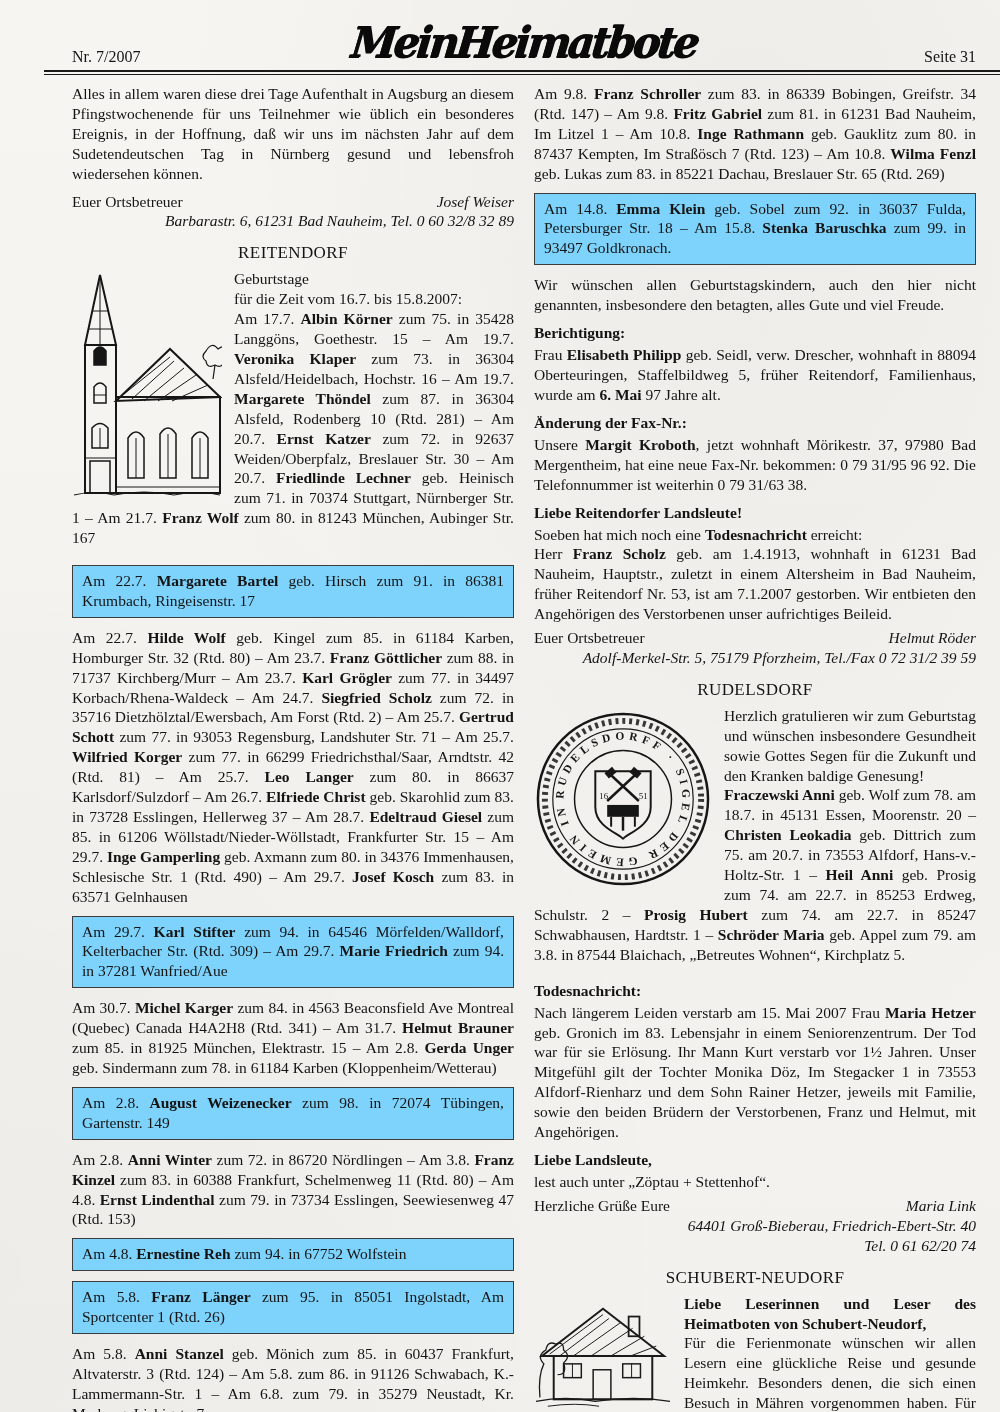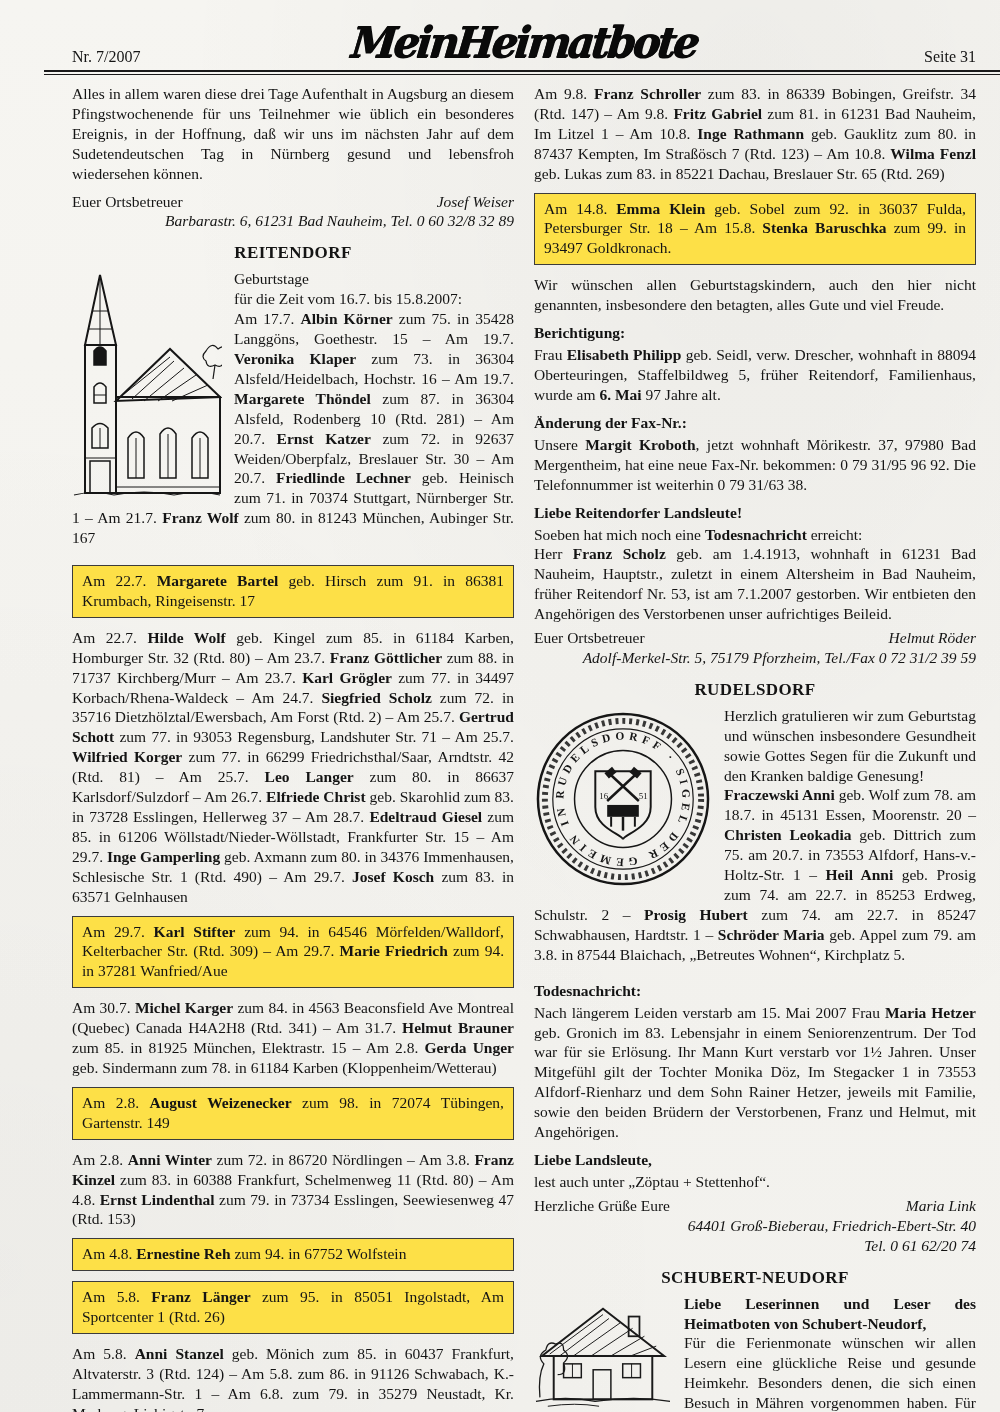--- a/index.html
+++ b/index.html
@@ -32,25 +32,25 @@
   .rule{
     position:absolute;left:20px;right:20px;top:70px;height:2px;
     border-top:2px solid #1a1a1a;border-bottom:1px solid #1a1a1a;
   }
   
   .cols{display:flex;gap:20px;padding:6px 48px 0 48px;}
   .col{width:442px;font-size:15.5px;line-height:19.9px;text-align:justify;}
   p{margin:0 0 8px 0;}
   p.tight{margin:0 0 4px 0;}
   .box{
-    background:#fde047;border:1px solid #3c3c3c;
+    background:#7dd3fc;border:1px solid #3c3c3c;
     padding:5px 9px 6px 9px;margin:9px 0 10px 0;
   }
   h2{
-    font-size:17px;line-height:20px;text-align:center;font-weight:bold;
+    font-size:17px;line-height:20px;text-align:center;font-weight:normal;
     margin:12px 0 6px 0;letter-spacing:.4px;
   }
   h3{font-size:15.5px;line-height:20px;margin:8px 0 2px 0;text-align:left;}
   .sig{display:flex;justify-content:space-between;margin:0;gap:12px;}
   .sig .nm{font-style:italic;}
   .addr{text-align:right;font-style:italic;margin:0 0 6px 0;}
   .addr2{text-align:right;font-style:italic;margin:0;}
   .floatimg{float:left;margin:4px 12px 2px 0;}
   .clearfix::after{content:"";display:block;clear:both;}
   svg{display:block;}

